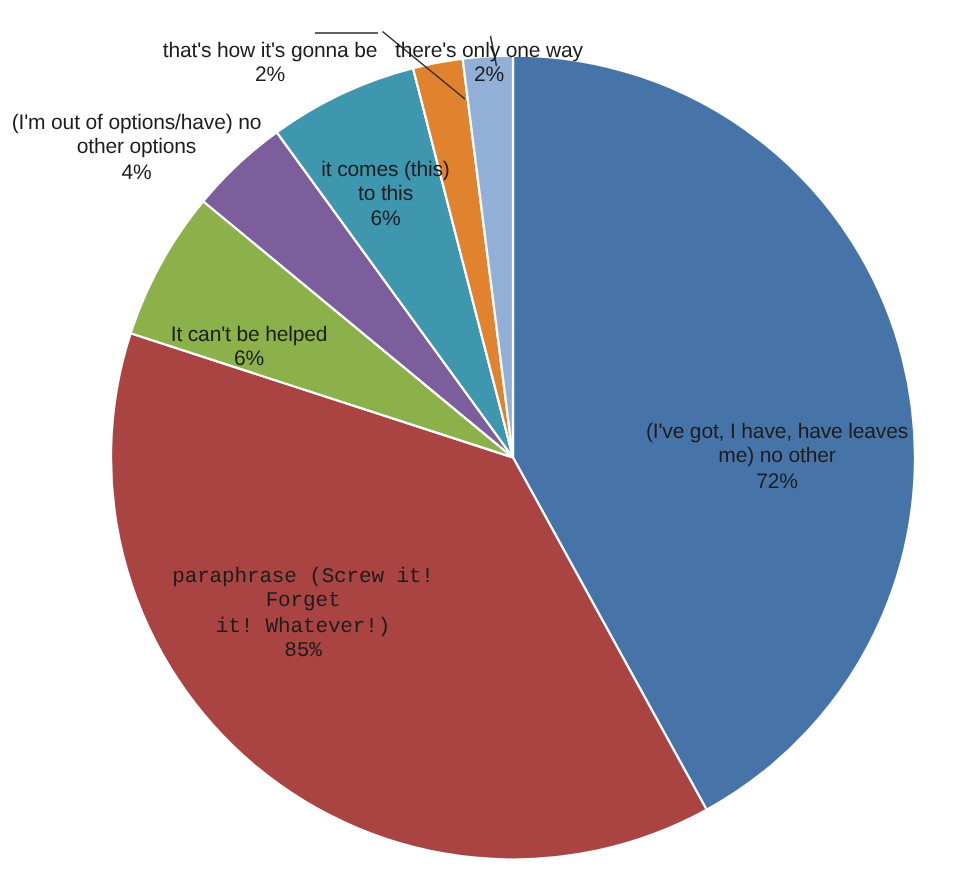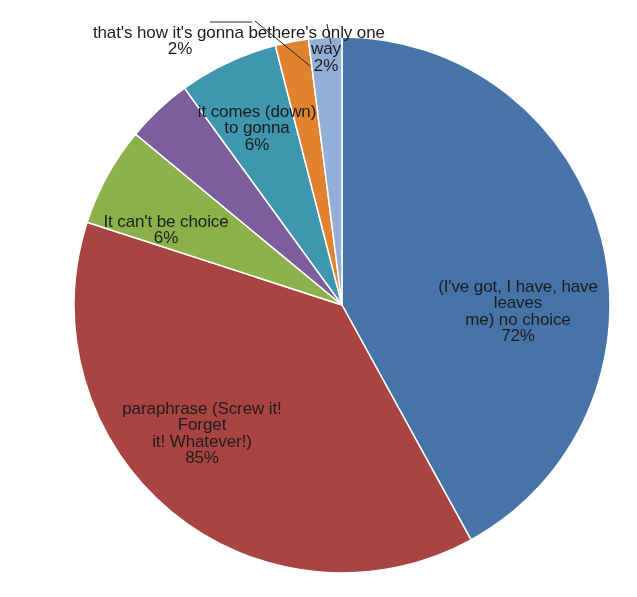--- a/index.html
+++ b/index.html
@@ -23,28 +23,28 @@
     position: absolute;
     left: 0;
     top: 0;
     width: 637px;
     height: 597px;
     display: block;
   }
   .slice-label {
     position: absolute;
     text-align: center;
-    font-size: 17px;
+    font-size: 14px;
     line-height: 16.5px;
     color: #1c1c1c;
     white-space: pre-line;
     letter-spacing: -0.1px;
   }
   .lbl-nochoice   { left: 418px; top: 262px; width: 200px; }
-  .lbl-paraphrase { left: 104px; top: 384px; width: 196px; }
+  .lbl-paraphrase { left: 104px; top: 360px; width: 196px; font-family: Liberation Mono, monospace; }
   .lbl-helped     { left:  86px; top: 197px; width: 160px; }
   .lbl-options    { left:   2px; top:  56px; width: 178px; }
   .lbl-comes      { left: 196px; top:  87px; width: 122px; }
   .lbl-gonna      { left:  92px; top:   8px; width: 176px; }
   .lbl-oneway     { left: 256px; top:   8px; width: 140px; }
   .pct { display: block; }
 </style>
 </head>
 <body>
 
@@ -62,39 +62,44 @@
       </g>
     <g id="leader-lines" stroke="#2b2b2b" stroke-width="1" fill="none">
       <path d="M 210 22 L 252 22"></path>
       <path d="M 255 21 L 310 66"></path>
       <path d="M 331 44 L 327 24"></path>
     </g>
   </svg>
 
   <div class="slice-label lbl-nochoice">
     <span>(I've got, I have, have leaves</span>
-    <span>me) no choice</span>
+    <span>me) no other</span>
     <span class="pct">72%</span>
   </div>
 
   <div class="slice-label lbl-paraphrase">
     <span>paraphrase (Screw it! Forget</span>
     <span>it! Whatever!)</span>
     <span class="pct">85%</span>
   </div>
 
   <div class="slice-label lbl-helped">
-    <span>It can't be choice</span>
+    <span>It can't be helped</span>
     <span class="pct">6%</span>
   </div>
 
+  <div class="slice-label lbl-options">
+    <span>(I'm out of options/have) no</span>
+    <span>other options</span>
+    <span class="pct">4%</span>
+  </div>
 
   <div class="slice-label lbl-comes">
-    <span>it comes (down)</span>
-    <span>to gonna</span>
+    <span>it comes (this)</span>
+    <span>to this</span>
     <span class="pct">6%</span>
   </div>
 
   <div class="slice-label lbl-gonna">
     <span>that's how it's gonna be</span>
     <span class="pct">2%</span>
   </div>
 
   <div class="slice-label lbl-oneway">
     <span>there's only one way</span>

